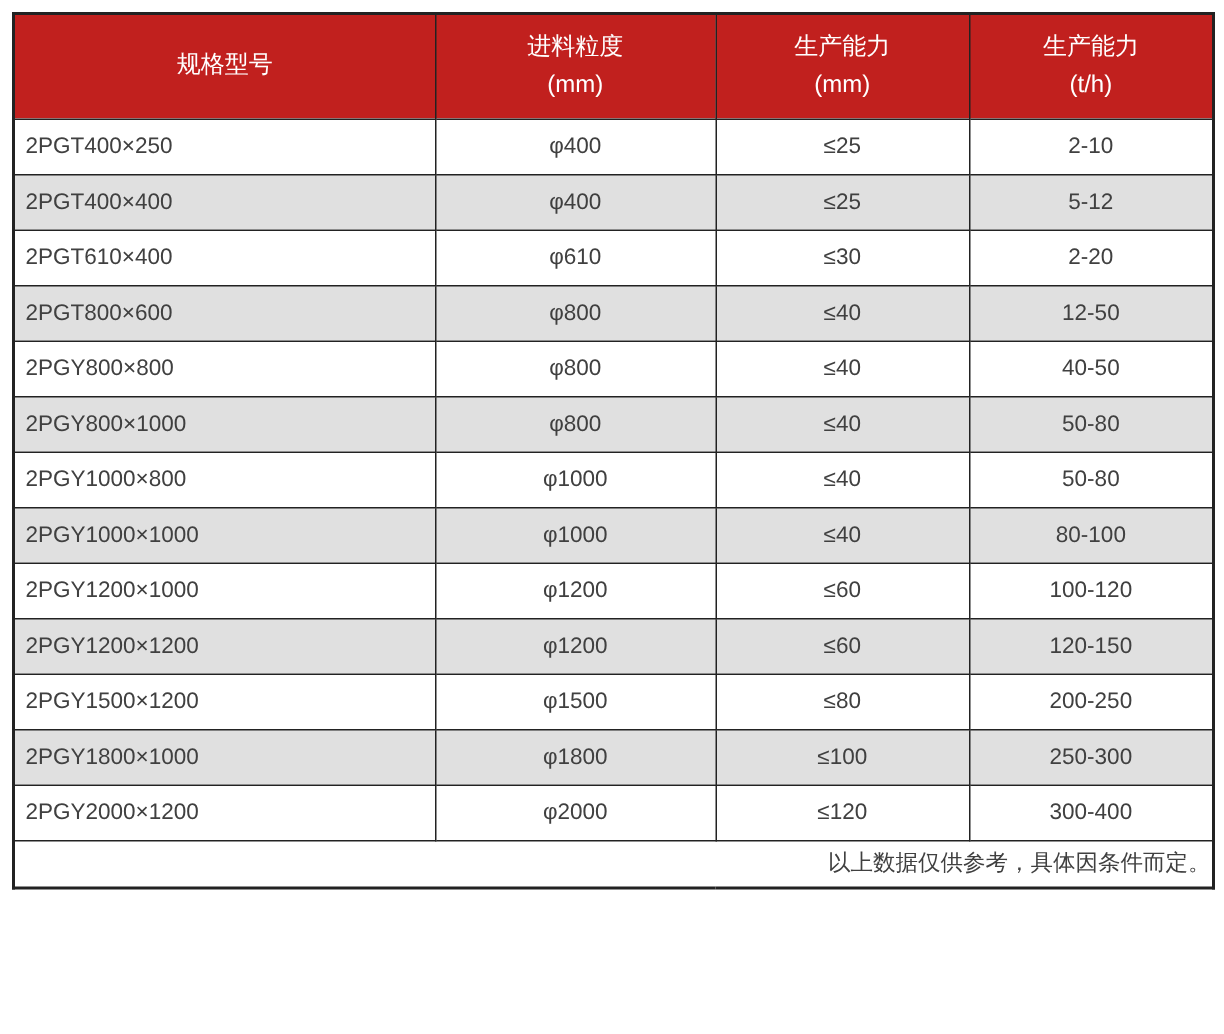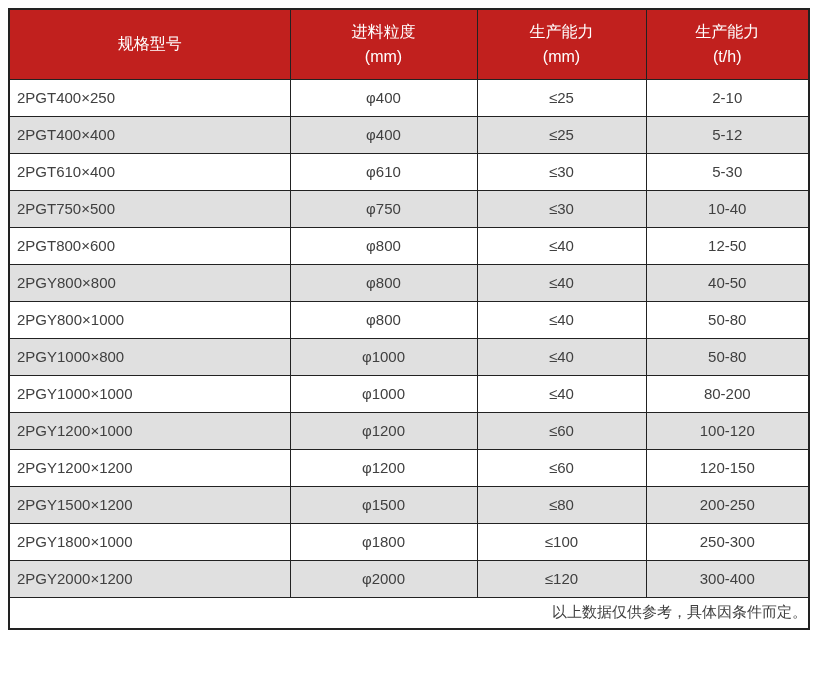--- a/index.html
+++ b/index.html
@@ -117,27 +117,21 @@
         <tr>
           <td class="left">2PGT400×400</td>
           <td>φ400</td>
           <td>≤25</td>
           <td>5-12</td>
         </tr>
         <tr>
           <td class="left">2PGT610×400</td>
           <td>φ610</td>
           <td>≤30</td>
-          <td>5-30</td>
-        </tr>
-        <tr>
-          <td class="left">2PGT750×500</td>
-          <td>φ750</td>
-          <td>≤30</td>
-          <td>10-40</td>
+          <td>2-20</td>
         </tr>
         <tr>
           <td class="left">2PGT800×600</td>
           <td>φ800</td>
           <td>≤40</td>
           <td>12-50</td>
         </tr>
         <tr>
           <td class="left">2PGY800×800</td>
           <td>φ800</td>
@@ -153,21 +147,21 @@
         <tr>
           <td class="left">2PGY1000×800</td>
           <td>φ1000</td>
           <td>≤40</td>
           <td>50-80</td>
         </tr>
         <tr>
           <td class="left">2PGY1000×1000</td>
           <td>φ1000</td>
           <td>≤40</td>
-          <td>80-200</td>
+          <td>80-100</td>
         </tr>
         <tr>
           <td class="left">2PGY1200×1000</td>
           <td>φ1200</td>
           <td>≤60</td>
           <td>100-120</td>
         </tr>
         <tr>
           <td class="left">2PGY1200×1200</td>
           <td>φ1200</td>

